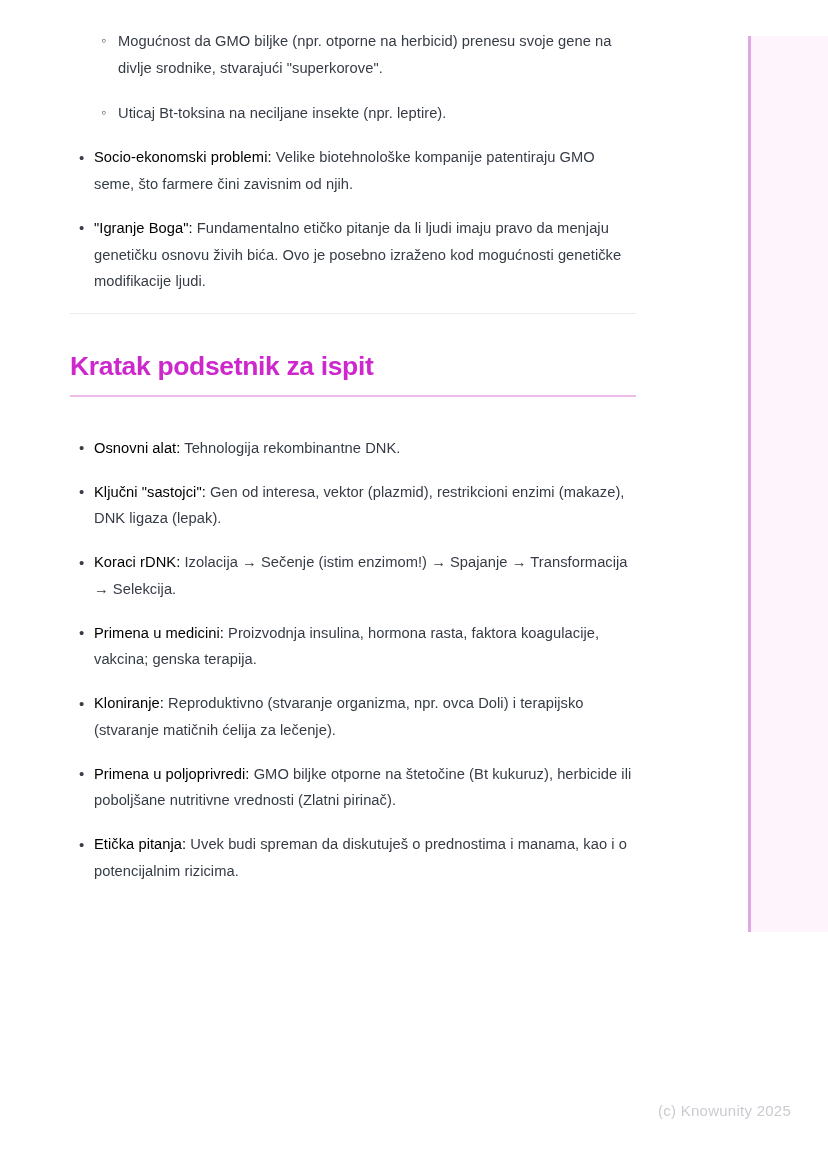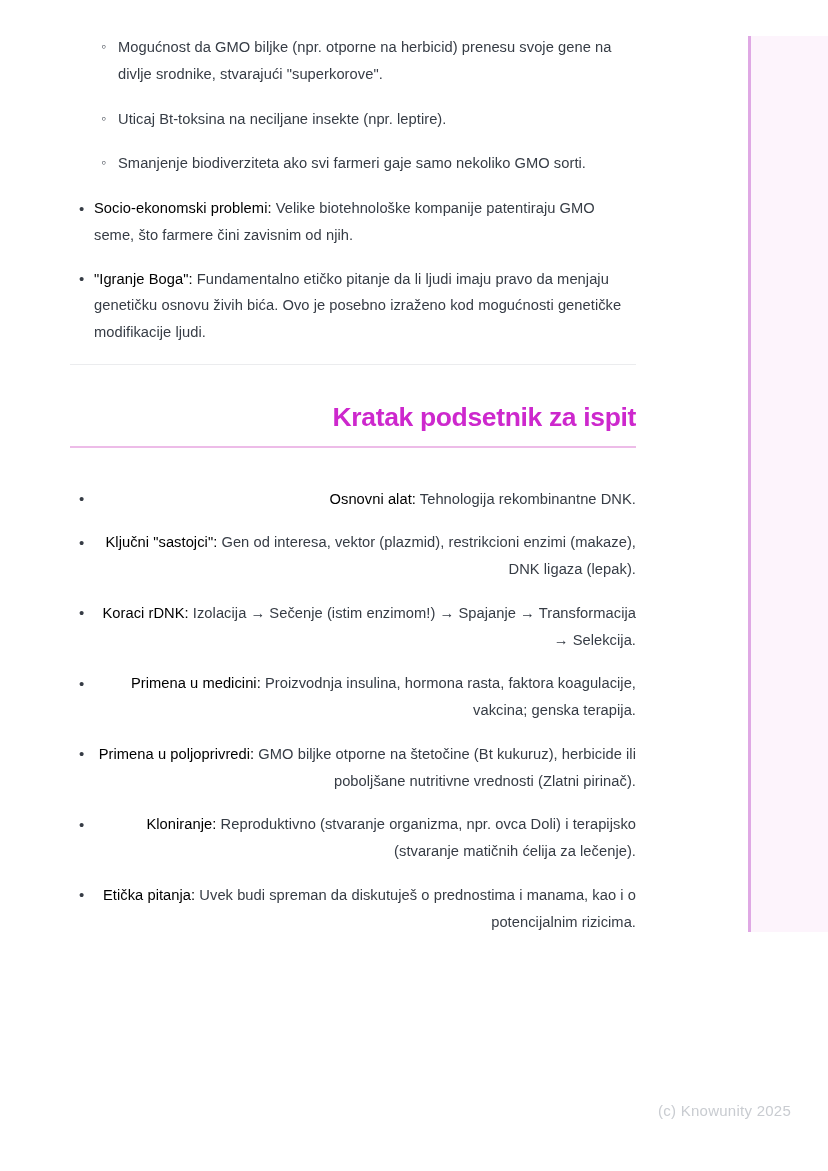--- a/index.html
+++ b/index.html
@@ -33,21 +33,21 @@
   .page {
     position: absolute;
     left: 0;
     top: 0;
     width: 828px;
     height: 1171px;
   }
   .content {
     position: absolute;
     left: 70px;
-    top: 34px;
+    top: 28px;
     width: 566px;
   }
 
   
   ul.lvl1 {
     list-style: none;
     margin: 0;
     padding: 0;
   }
   ul.lvl1 > li {
@@ -113,21 +113,20 @@
   .rule {
     height: 1px;
     background: #ebecee;
     margin: 18px 0 0 0;
     width: 566px;
   }
 
   
   .section {
     margin-top: 37px;
-    text-align: right;
   }
   h2.heading {
     margin: 0;
     font-size: 26.5px;
     font-weight: 700;
     color: #cd28cd;
     letter-spacing: -0.35px;
     line-height: 1.2;
   }
   .heading-rule {
@@ -163,23 +162,20 @@
     <div>
       <ul class="lvl1">
         <li class="nested-only">
           <ul class="lvl2">
             <li>
               <span>Mogućnost da GMO biljke (npr. otporne na herbicid) prenesu svoje gene na divlje srodnike, stvarajući "superkorove".</span>
             </li>
             <li>
               <span>Uticaj Bt-toksina na neciljane insekte (npr. leptire).</span>
             </li>
-            <li>
-              <span>Smanjenje biodiverziteta ako svi farmeri gaje samo nekoliko GMO sorti.</span>
-            </li>
           </ul>
         </li>
         <li>
           <b class="lead">Socio-ekonomski problemi:</b><span> Velike biotehnološke kompanije patentiraju GMO seme, što farmere čini zavisnim od njih.</span>
         </li>
         <li>
           <b class="lead">"Igranje Boga":</b><span> Fundamentalno etičko pitanje da li ljudi imaju pravo da menjaju genetičku osnovu živih bića. Ovo je posebno izraženo kod mogućnosti genetičke modifikacije ljudi.</span>
         </li>
       </ul>
       <div class="rule"></div>
@@ -196,24 +192,24 @@
         <li>
           <b class="lead">Ključni "sastojci":</b><span> Gen od interesa, vektor (plazmid), restrikcioni enzimi (makaze), DNK ligaza (lepak).</span>
         </li>
         <li>
           <b class="lead">Koraci rDNK:</b><span> Izolacija → Sečenje (istim enzimom!) → Spajanje → Transformacija → Selekcija.</span>
         </li>
         <li>
           <b class="lead">Primena u medicini:</b><span> Proizvodnja insulina, hormona rasta, faktora koagulacije, vakcina; genska terapija.</span>
         </li>
         <li>
+          <b class="lead">Kloniranje:</b><span> Reproduktivno (stvaranje organizma, npr. ovca Doli) i terapijsko (stvaranje matičnih ćelija za lečenje).</span>
+        </li>
+        <li>
           <b class="lead">Primena u poljoprivredi:</b><span> GMO biljke otporne na štetočine (Bt kukuruz), herbicide ili poboljšane nutritivne vrednosti (Zlatni pirinač).</span>
-        </li>
-        <li>
-          <b class="lead">Kloniranje:</b><span> Reproduktivno (stvaranje organizma, npr. ovca Doli) i terapijsko (stvaranje matičnih ćelija za lečenje).</span>
         </li>
         <li>
           <b class="lead">Etička pitanja:</b><span> Uvek budi spreman da diskutuješ o prednostima i manama, kao i o potencijalnim rizicima.</span>
         </li>
       </ul>
     </div>
 
   </div>
 
   <div class="footer">(c) Knowunity 2025</div>

